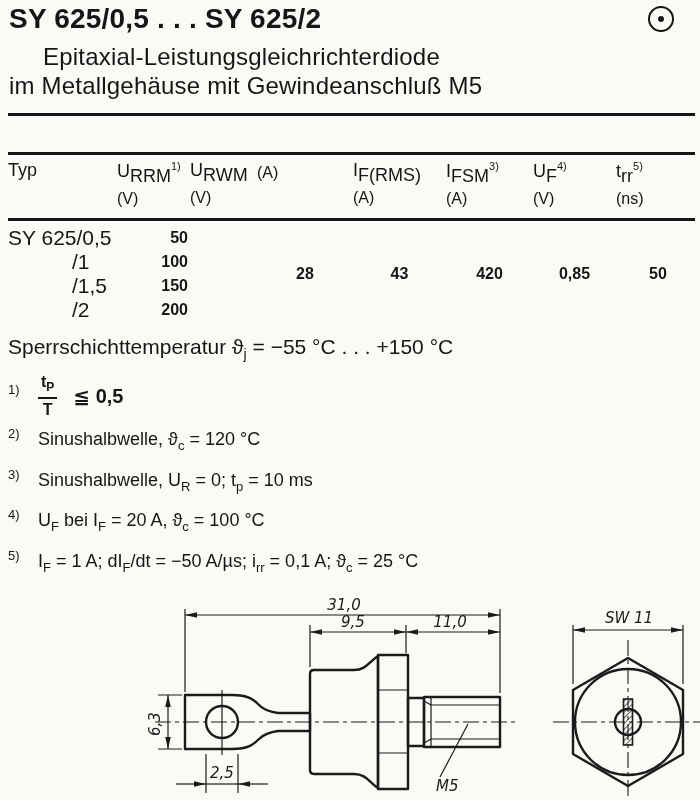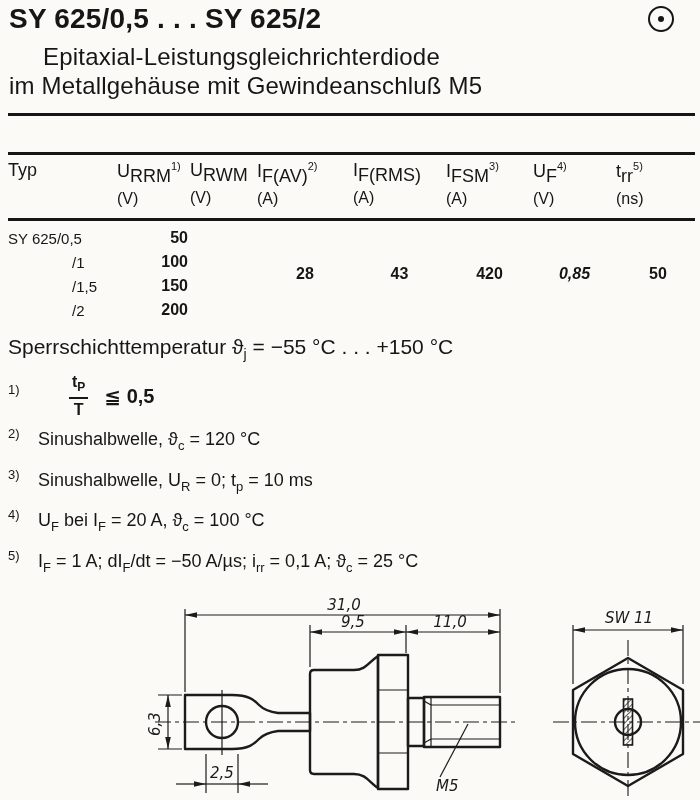--- a/index.html
+++ b/index.html
@@ -30,35 +30,35 @@
     display:grid;margin-left:8px;width:692px;
     grid-template-columns:109px 73px 67px 96px 93px 87px 83px 84px;
   }
   .thead{margin-top:5px;padding-bottom:8px;margin-left:8px;}
   .hcell{white-space:nowrap;}
   .hcell .sym{font-size:18px;line-height:1.15;}
   .hcell .sym sub{font-size:18px;}
   .hcell .sym sup{font-size:11px;}
   .hcell .unit{font-size:16px;margin-top:4px;}
   .tbody{margid:0;grid-auto-rows:24px;align-items:center;margin-top:5px;}
-  .typ{font-size:15px;grid-column:1;}
+  .typ{font-size:21px;grid-column:1;}
   .typ.indent{padding-left:64px;}
   .num{font-weight:700;font-size:16px;}
   .urrm{grid-column:2;text-align:right;padding-right:2px;}
   .shared{align-self:center;text-align:center;}
   
   .temp-line{margin:13px 0 0 8px;font-size:21px;}
   .temp-line sub{font-size:14px;}
   
   .footnotes{margin:11px 0 0 8px;}
   .footnote{font-size:18px;margin-bottom:12px;line-height:1.3;white-space:nowrap;}
   .fn-marker{display:inline-block;width:30px;font-size:13px;}
   .fn-text sub{font-size:13px;}
   .frac{display:inline-block;text-align:center;vertical-align:middle;
-        font-size:16px;font-weight:600;line-height:1.1;margin-left:31px;}
+        font-size:16px;font-weight:600;line-height:1.1;}
   .frac .fnum{display:block;border-bottom:2.5px solid #161616;padding:0 3px 2px;}
   .frac .fnum sub{font-size:12px;}
   .frac .fden{display:block;padding-top:2px;}
   .fn-after{font-size:20px;font-weight:700;vertical-align:middle;margin-left:16px;}
   .footnote.fn-frac{margin-bottom:8px;}
   
   .drawing{display:block;margin-top:0;}
   .drawing text{font-family:"DejaVu Sans",sans-serif;font-style:italic;font-size:15px;fill:#1b1b1b;}
   .drawing .outline{fill:none;stroke:#1b1b1b;stroke-width:2.4;stroke-linejoin:round;}
   .drawing .thin{fill:none;stroke:#1b1b1b;stroke-width:1.2;}
@@ -89,21 +89,20 @@
       </div>
       <div class="hcell">
         <div class="sym">U<sub>RRM</sub><sup>1)</sup></div>
         <div class="unit">(V)</div>
       </div>
       <div class="hcell">
         <div class="sym">U<sub>RWM</sub></div>
         <div class="unit">(V)</div>
       </div>
       <div class="hcell">
-        <div class="sym">I<sub>F(AV)</sub><sup>2)</sup></div>
         <div class="unit">(A)</div>
       </div>
       <div class="hcell">
         <div class="sym">I<sub>F(RMS)</sub></div>
         <div class="unit">(A)</div>
       </div>
       <div class="hcell">
         <div class="sym">I<sub>FSM</sub><sup>3)</sup></div>
         <div class="unit">(A)</div>
       </div>
@@ -124,21 +123,21 @@
       <div class="num urrm" style="grid-row: 1;">50</div>
       <div class="typ indent" style="grid-row: 2;">/1</div>
       <div class="num urrm" style="grid-row: 2;">100</div>
       <div class="typ indent" style="grid-row: 3;">/1,5</div>
       <div class="num urrm" style="grid-row: 3;">150</div>
       <div class="typ indent" style="grid-row: 4;">/2</div>
       <div class="num urrm" style="grid-row: 4;">200</div>
       <div class="num shared" style="grid-area: 1 / 4 / span 4;">28</div>
       <div class="num shared" style="grid-area: 1 / 5 / span 4;">43</div>
       <div class="num shared" style="grid-area: 1 / 6 / span 4;">420</div>
-      <div class="num shared" style="grid-area: 1 / 7 / span 4; font-style: italic;">0,85</div>
+      <div class="num shared" style="grid-area: 1 / 7 / span 4;">0,85</div>
       <div class="num shared" style="grid-area: 1 / 8 / span 4;">50</div>
     </div>
 
   <div class="temp-line">Sperrschichttemperatur ϑ<sub>j</sub> = −55 °C . . . +150 °C</div>
 
   <div class="footnotes" id="footnotes">
       <div class="footnote fn-frac"><sup class="fn-marker">1)</sup><span class="frac"><span class="fnum">t<sub>P</sub></span><span class="fden">T</span></span><span class="fn-after">≦ 0,5</span></div>
       <div class="footnote"><sup class="fn-marker">2)</sup><span class="fn-text">Sinushalbwelle, ϑ<sub>c</sub> = 120 °C</span></div>
       <div class="footnote"><sup class="fn-marker">3)</sup><span class="fn-text">Sinushalbwelle, U<sub>R</sub> = 0; t<sub>p</sub> = 10 ms</span></div>
       <div class="footnote"><sup class="fn-marker">4)</sup><span class="fn-text">U<sub>F</sub> bei I<sub>F</sub> = 20 A, ϑ<sub>c</sub> = 100 °C</span></div>

